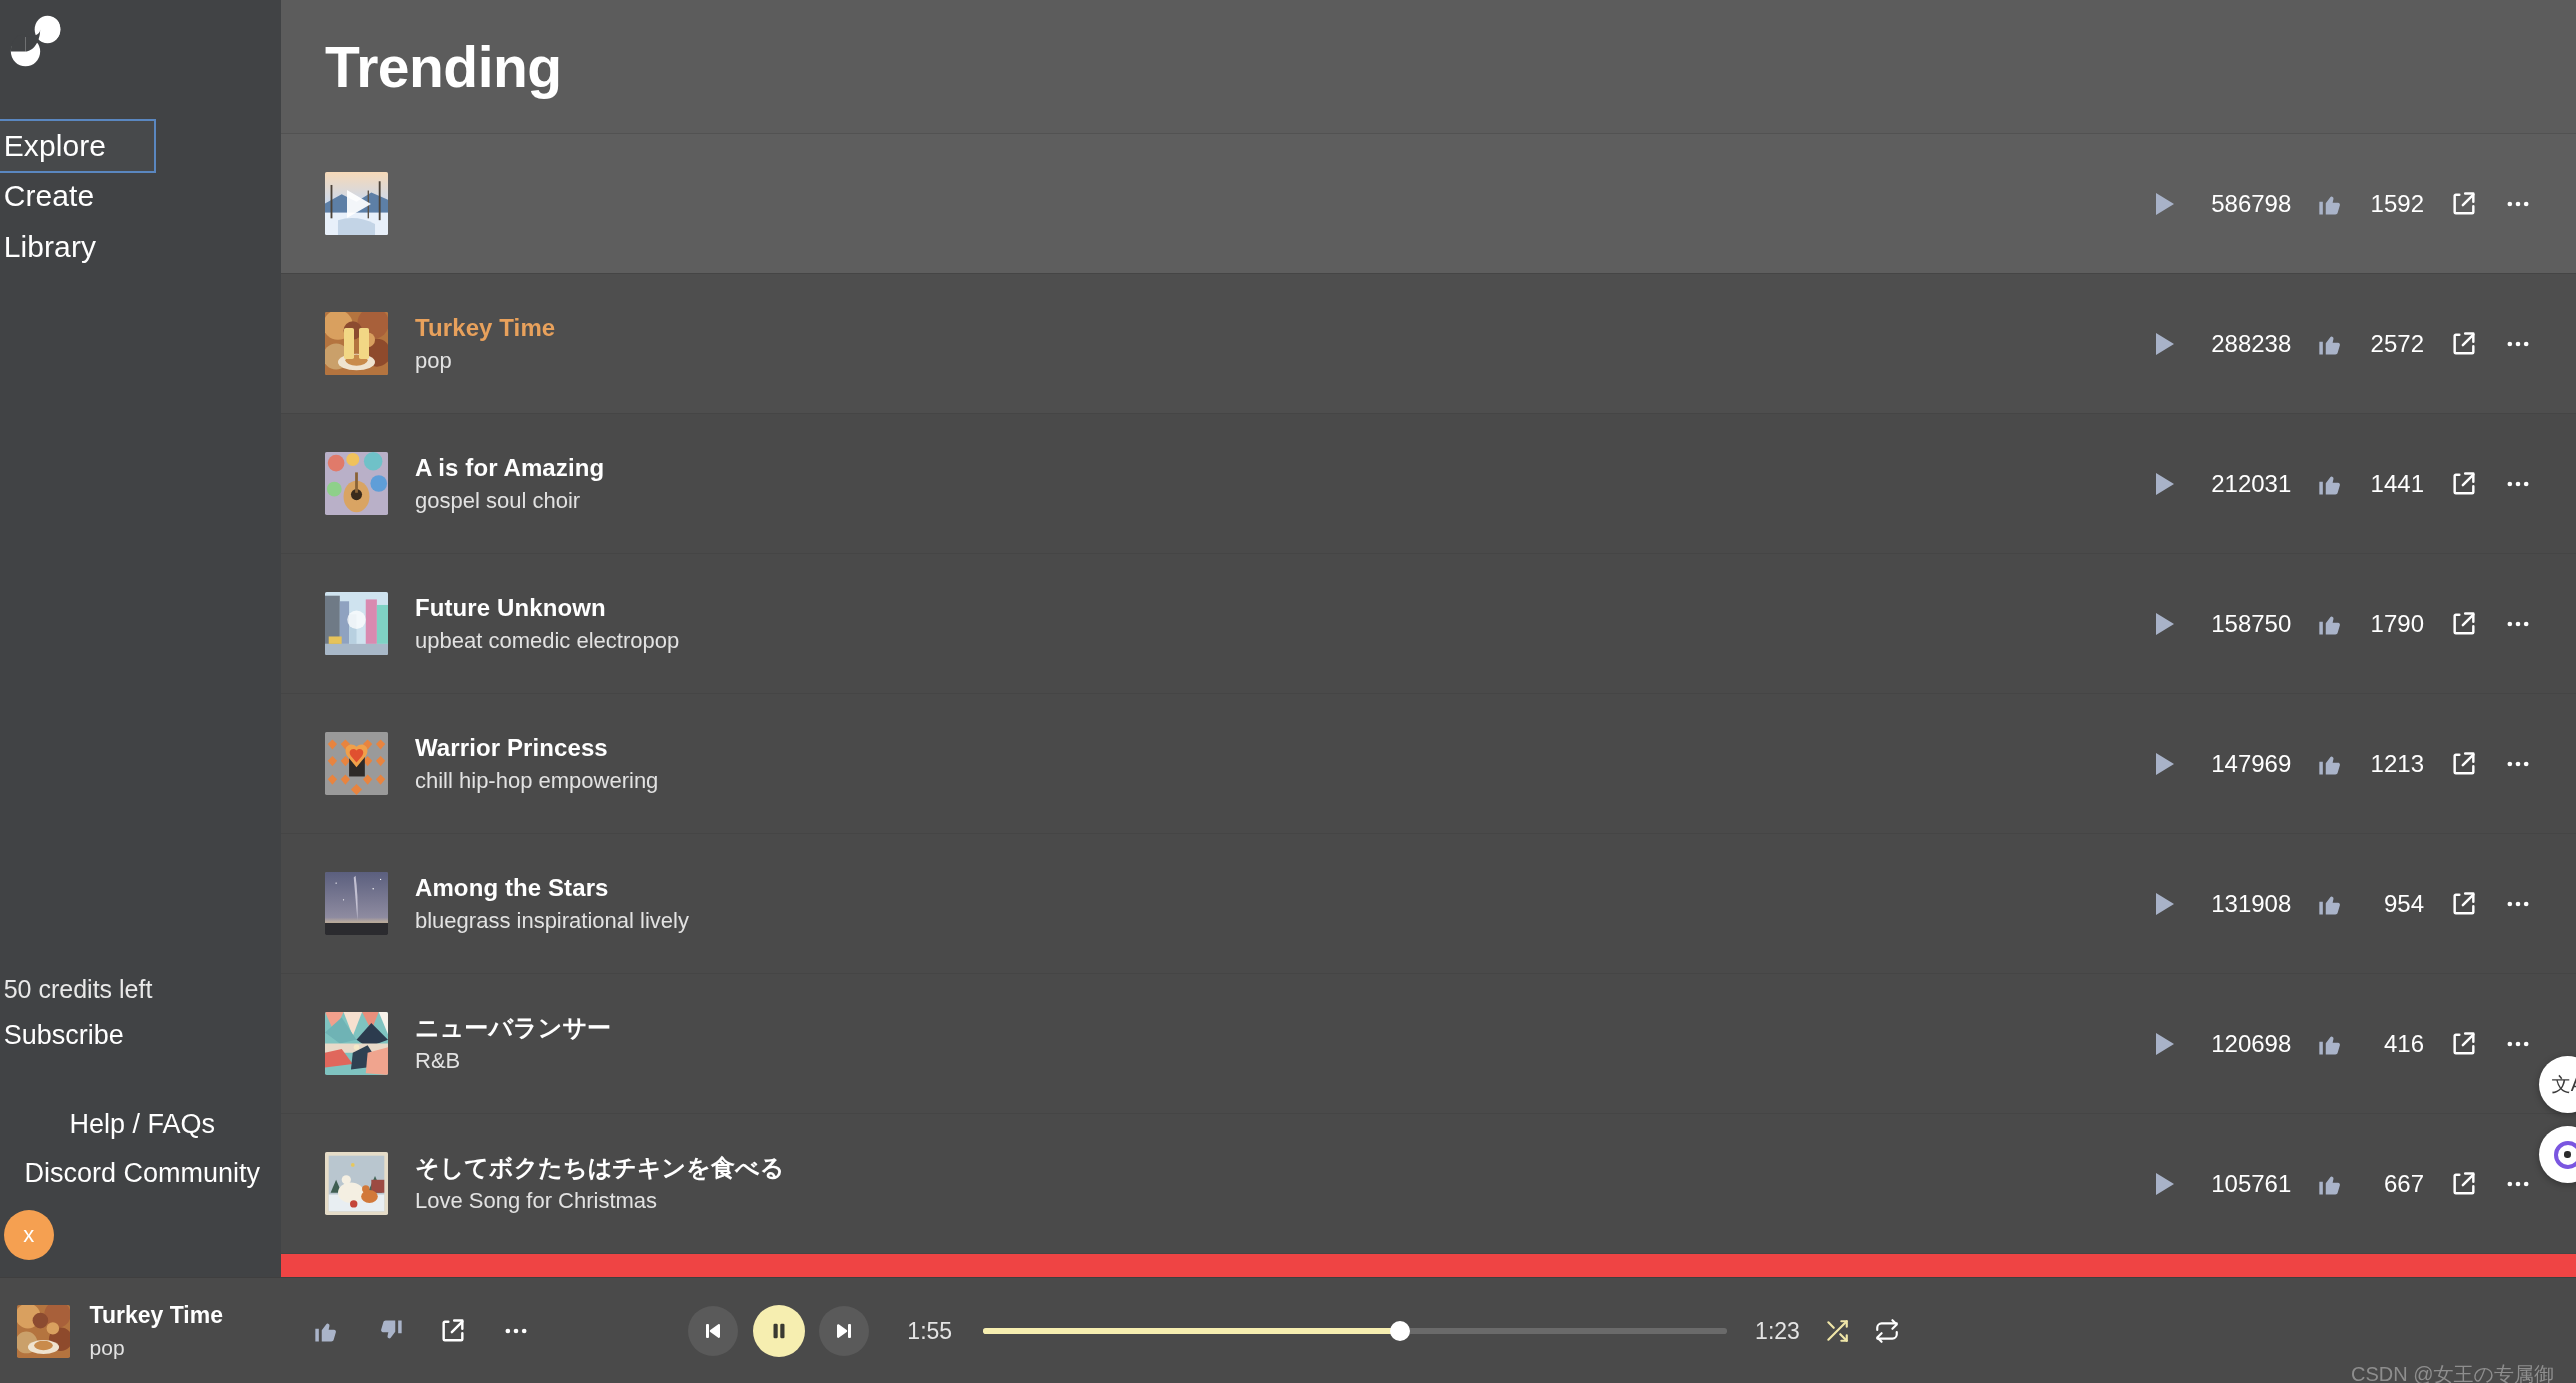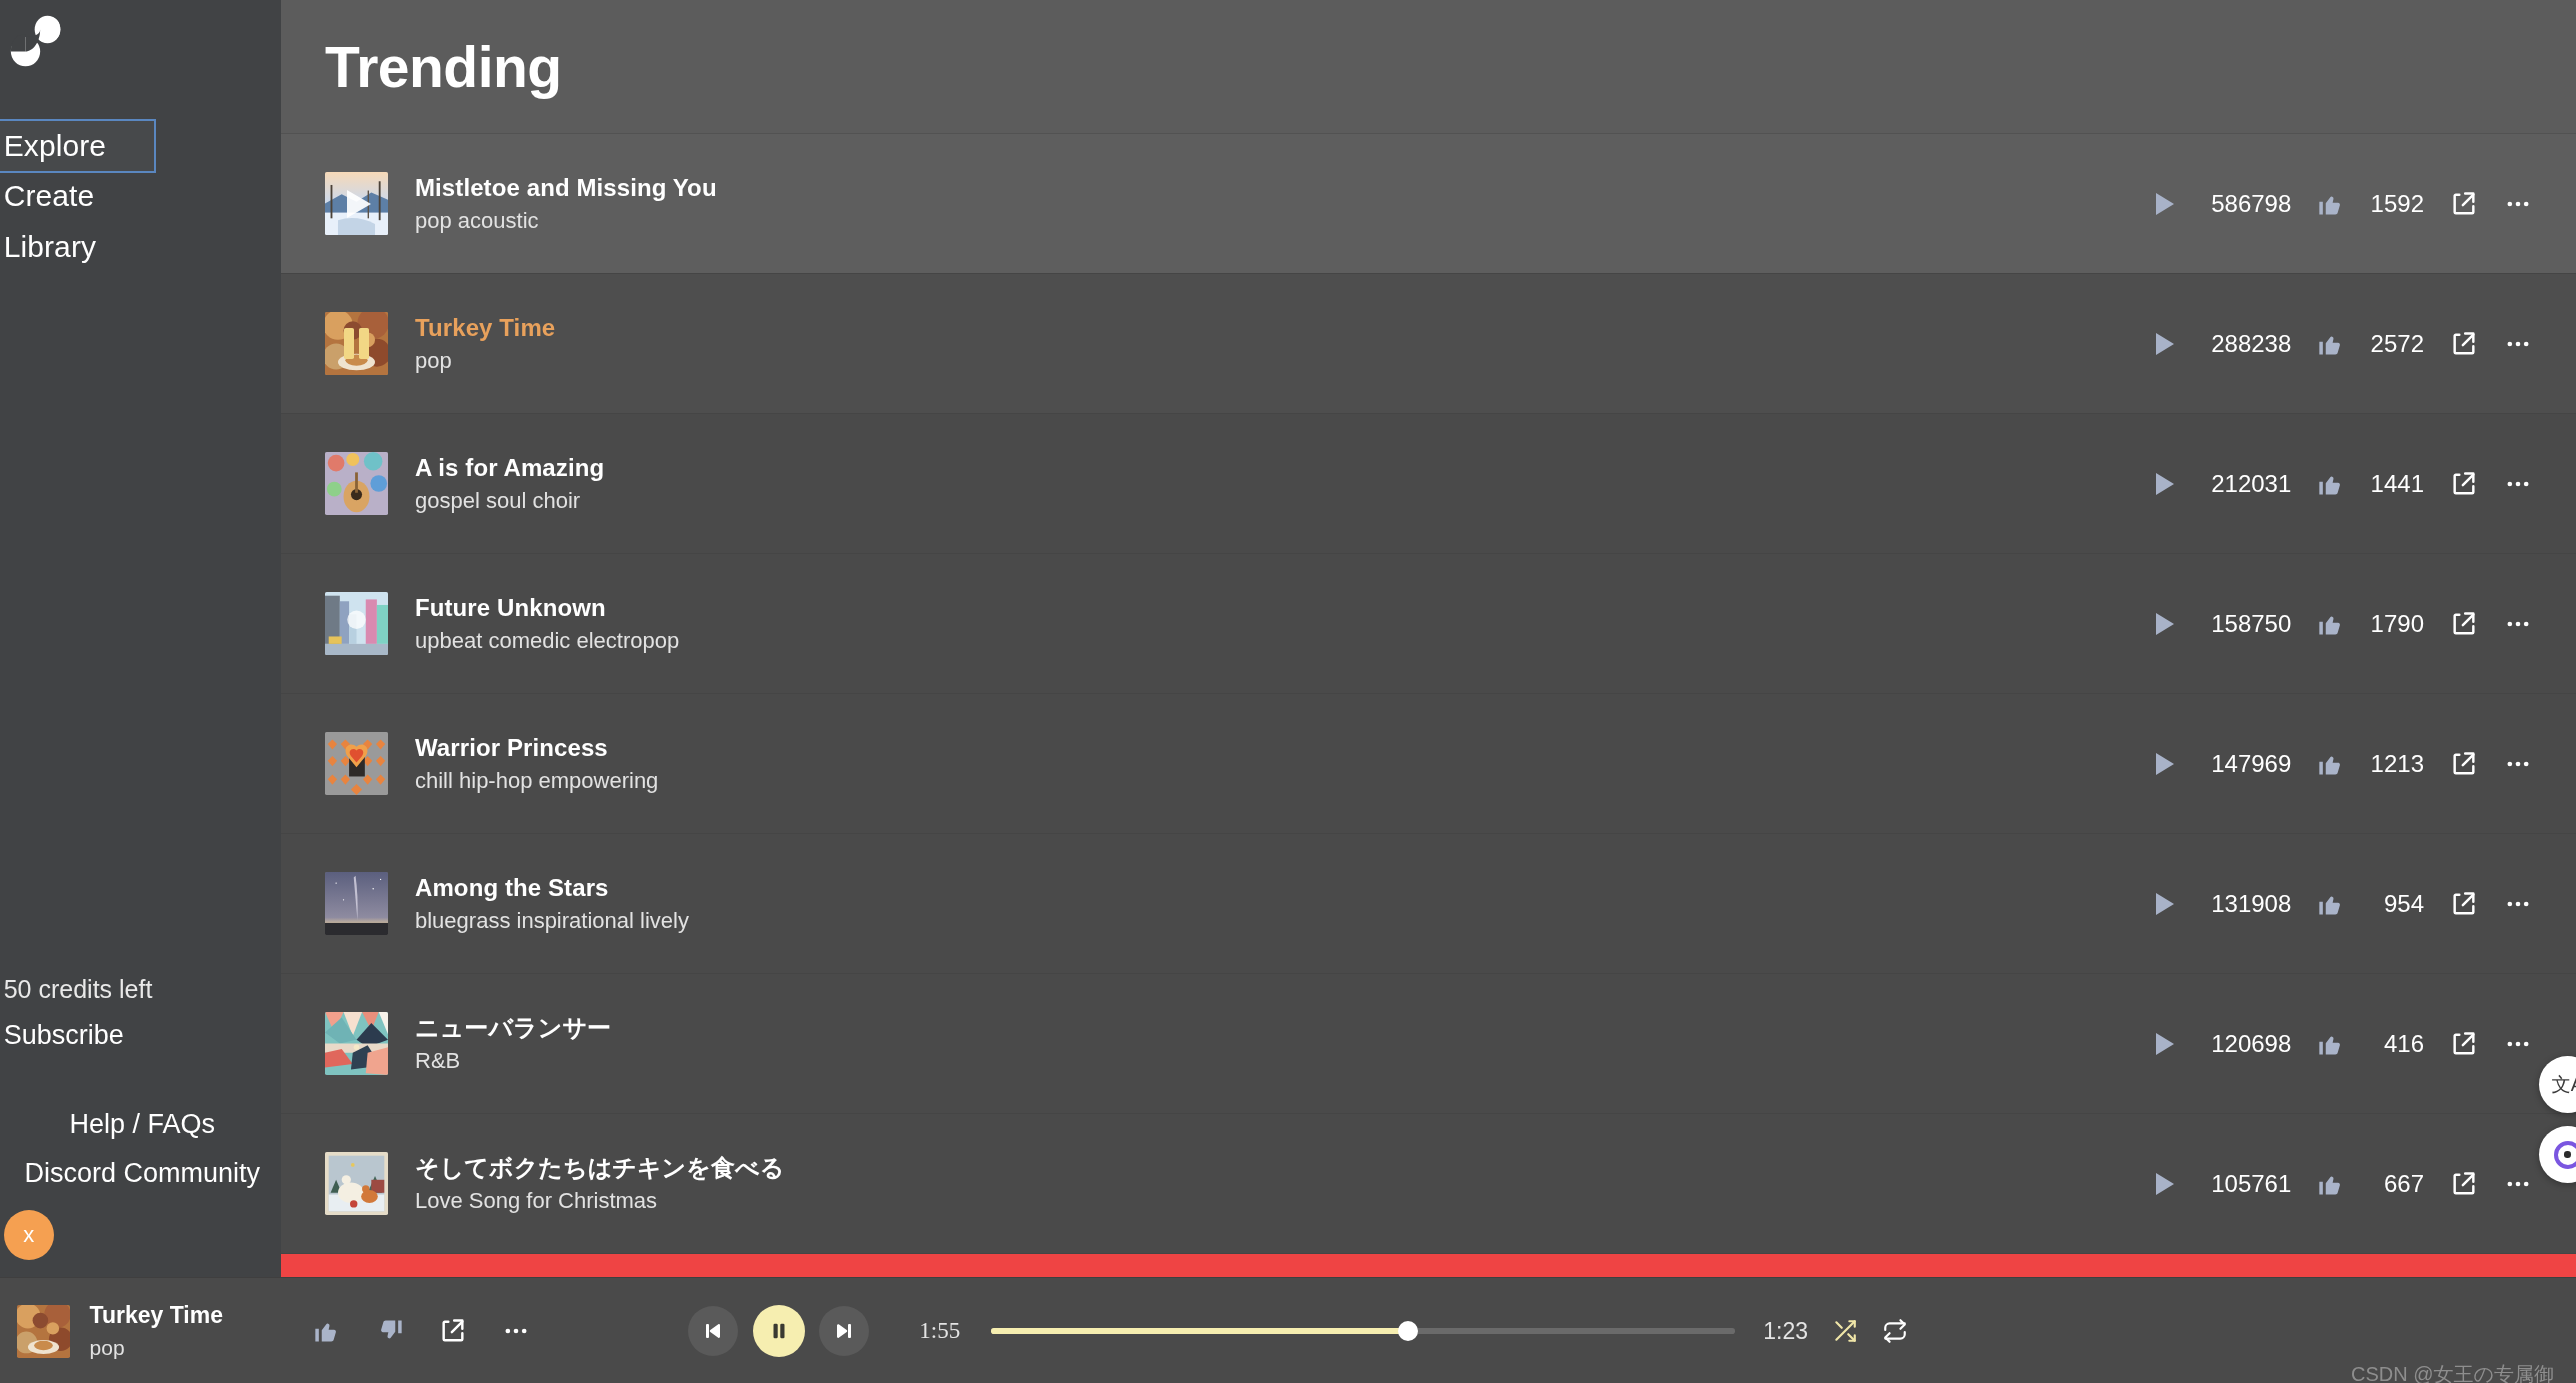--- a/index.html
+++ b/index.html
@@ -172,23 +172,22 @@
   .p-actions { display:flex; align-items:center; margin-left:90px; gap:35px; }
 
   .transport { display:flex; align-items:center; gap:14.7px; margin-left:158px; }
   .tbtn {
     width:50px; height:50px; border-radius:50%;
     background:#5a5a5a; display:flex; align-items:center; justify-content:center;
   }
   .tbtn.main { background:#f6eeb0; width:52px; height:52px; }
 
   .time {
-    font-size:23px; color:#e4e4e4; margin-left:50px;
+    font-size:23px; color:#e4e4e4; margin-left:38px;
     font-variant-numeric:tabular-nums;
-    font-family:Liberation Serif, serif;
   }
   .progress {
     position:relative; height:5.5px; border-radius:2.8px;
     background:#6a6a6a; margin-left:31px; width:744px;
   }
   .progress .fill {
     position:absolute; left:0; top:0; bottom:0;
     width:56%; background:#f6eeb0; border-radius:2.8px;
   }
   .progress .thumbdot {
@@ -291,24 +290,20 @@
             <path d="M0 34 L18 24 L34 32 L50 22 L68 30 L68 44 L0 44 Z" fill="#5d7fa6"></path>
             <path d="M0 44 L68 44 L68 68 L0 68 Z" fill="#e8f0fa"></path>
             <path d="M14 52 Q34 46 54 56 L54 68 L14 68 Z" fill="#c3d4e6"></path>
             <rect x="6" y="14" width="2" height="36" fill="#4b4238"></rect>
             <rect x="58" y="10" width="2" height="42" fill="#4b4238"></rect>
             <rect x="46" y="20" width="1.5" height="30" fill="#5b5146"></rect>
           </svg>
           <div class="overlay-play">
             <div class="tri"></div>
           </div>
-        </div>
-        <div class="track-meta">
-          <div class="track-title">Mistletoe and Missing You</div>
-          <div class="track-genre">pop acoustic</div>
         </div>
         <div class="spacer"></div>
         <div class="stats">
           <span class="stat-play-icon"></span>
           <span class="stat-num">586798</span>
           <span class="icon-gap"></span>
           <span class="ic">
             <svg width="28" height="28" viewBox="0 0 24 24" fill="#aab4c9">
                 <path d="M2 10h3v11H2zM7.5 21h8.2c1 0 1.8-.6 2-1.5l1.9-6.5c.3-1-.5-2-1.6-2h-4.6l.7-3.3c.2-.9-.3-1.8-1.2-2-.6-.2-1.2.1-1.5.6L7.5 11.4z"></path>
               </svg>

